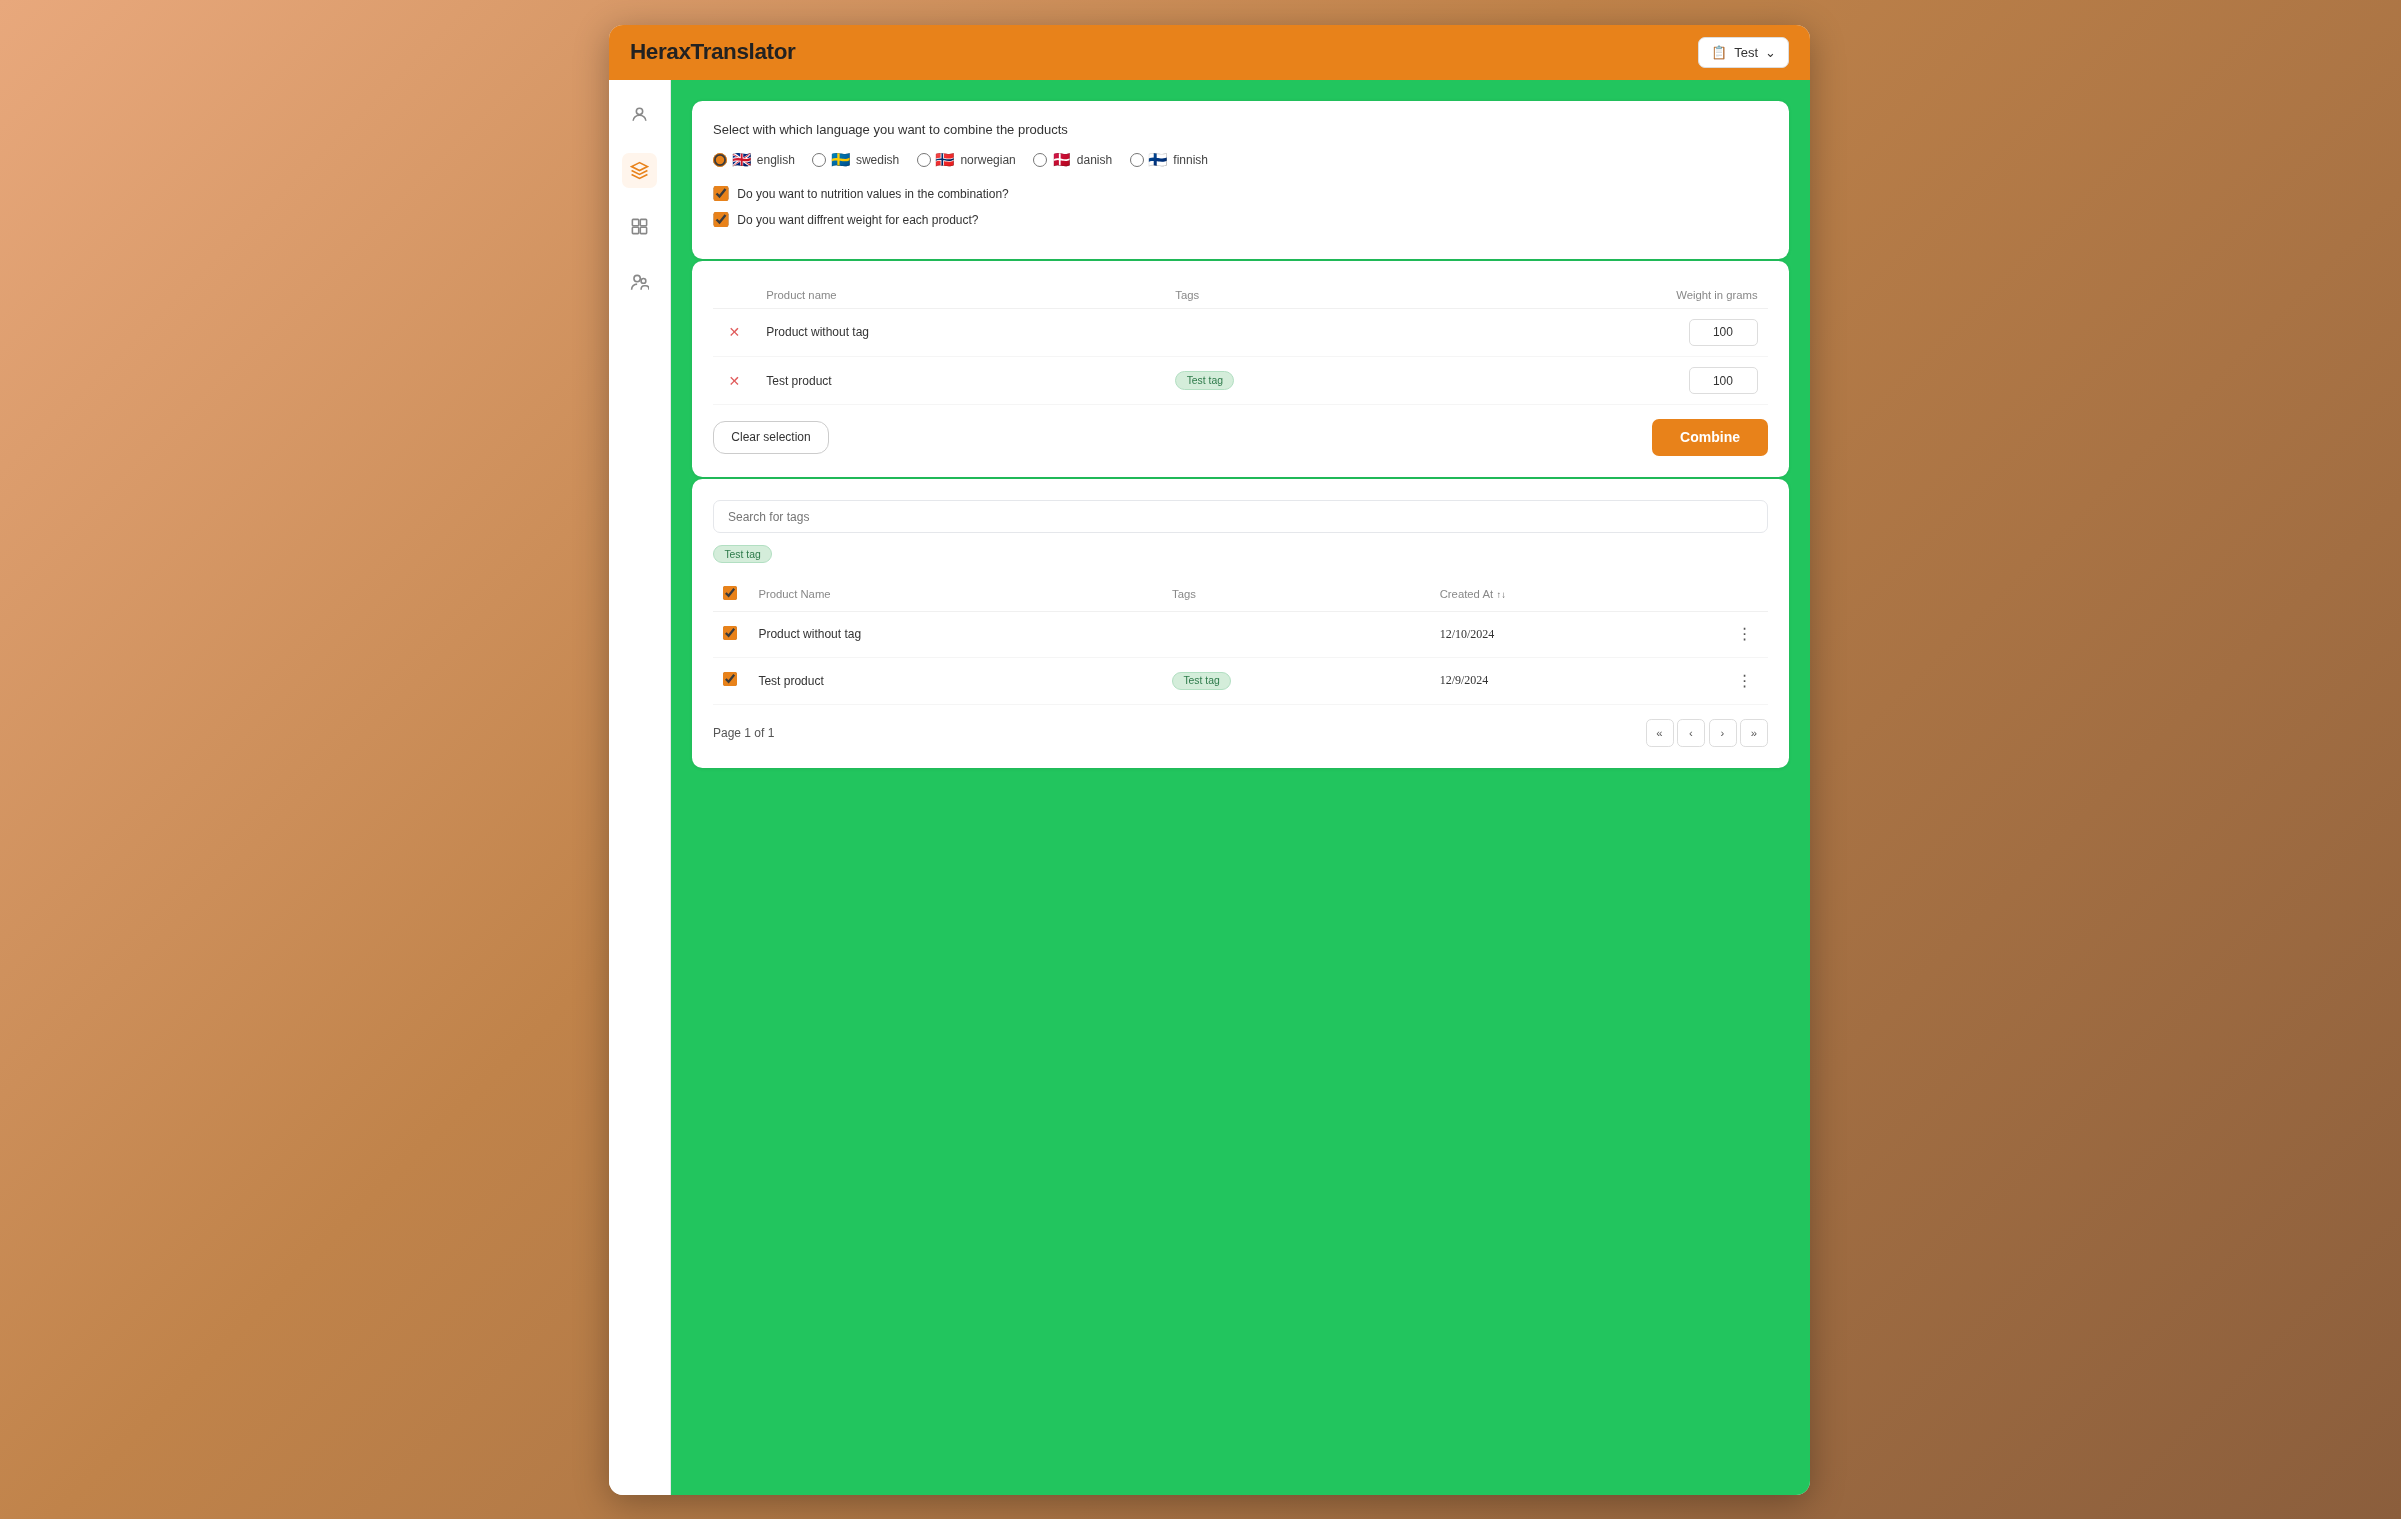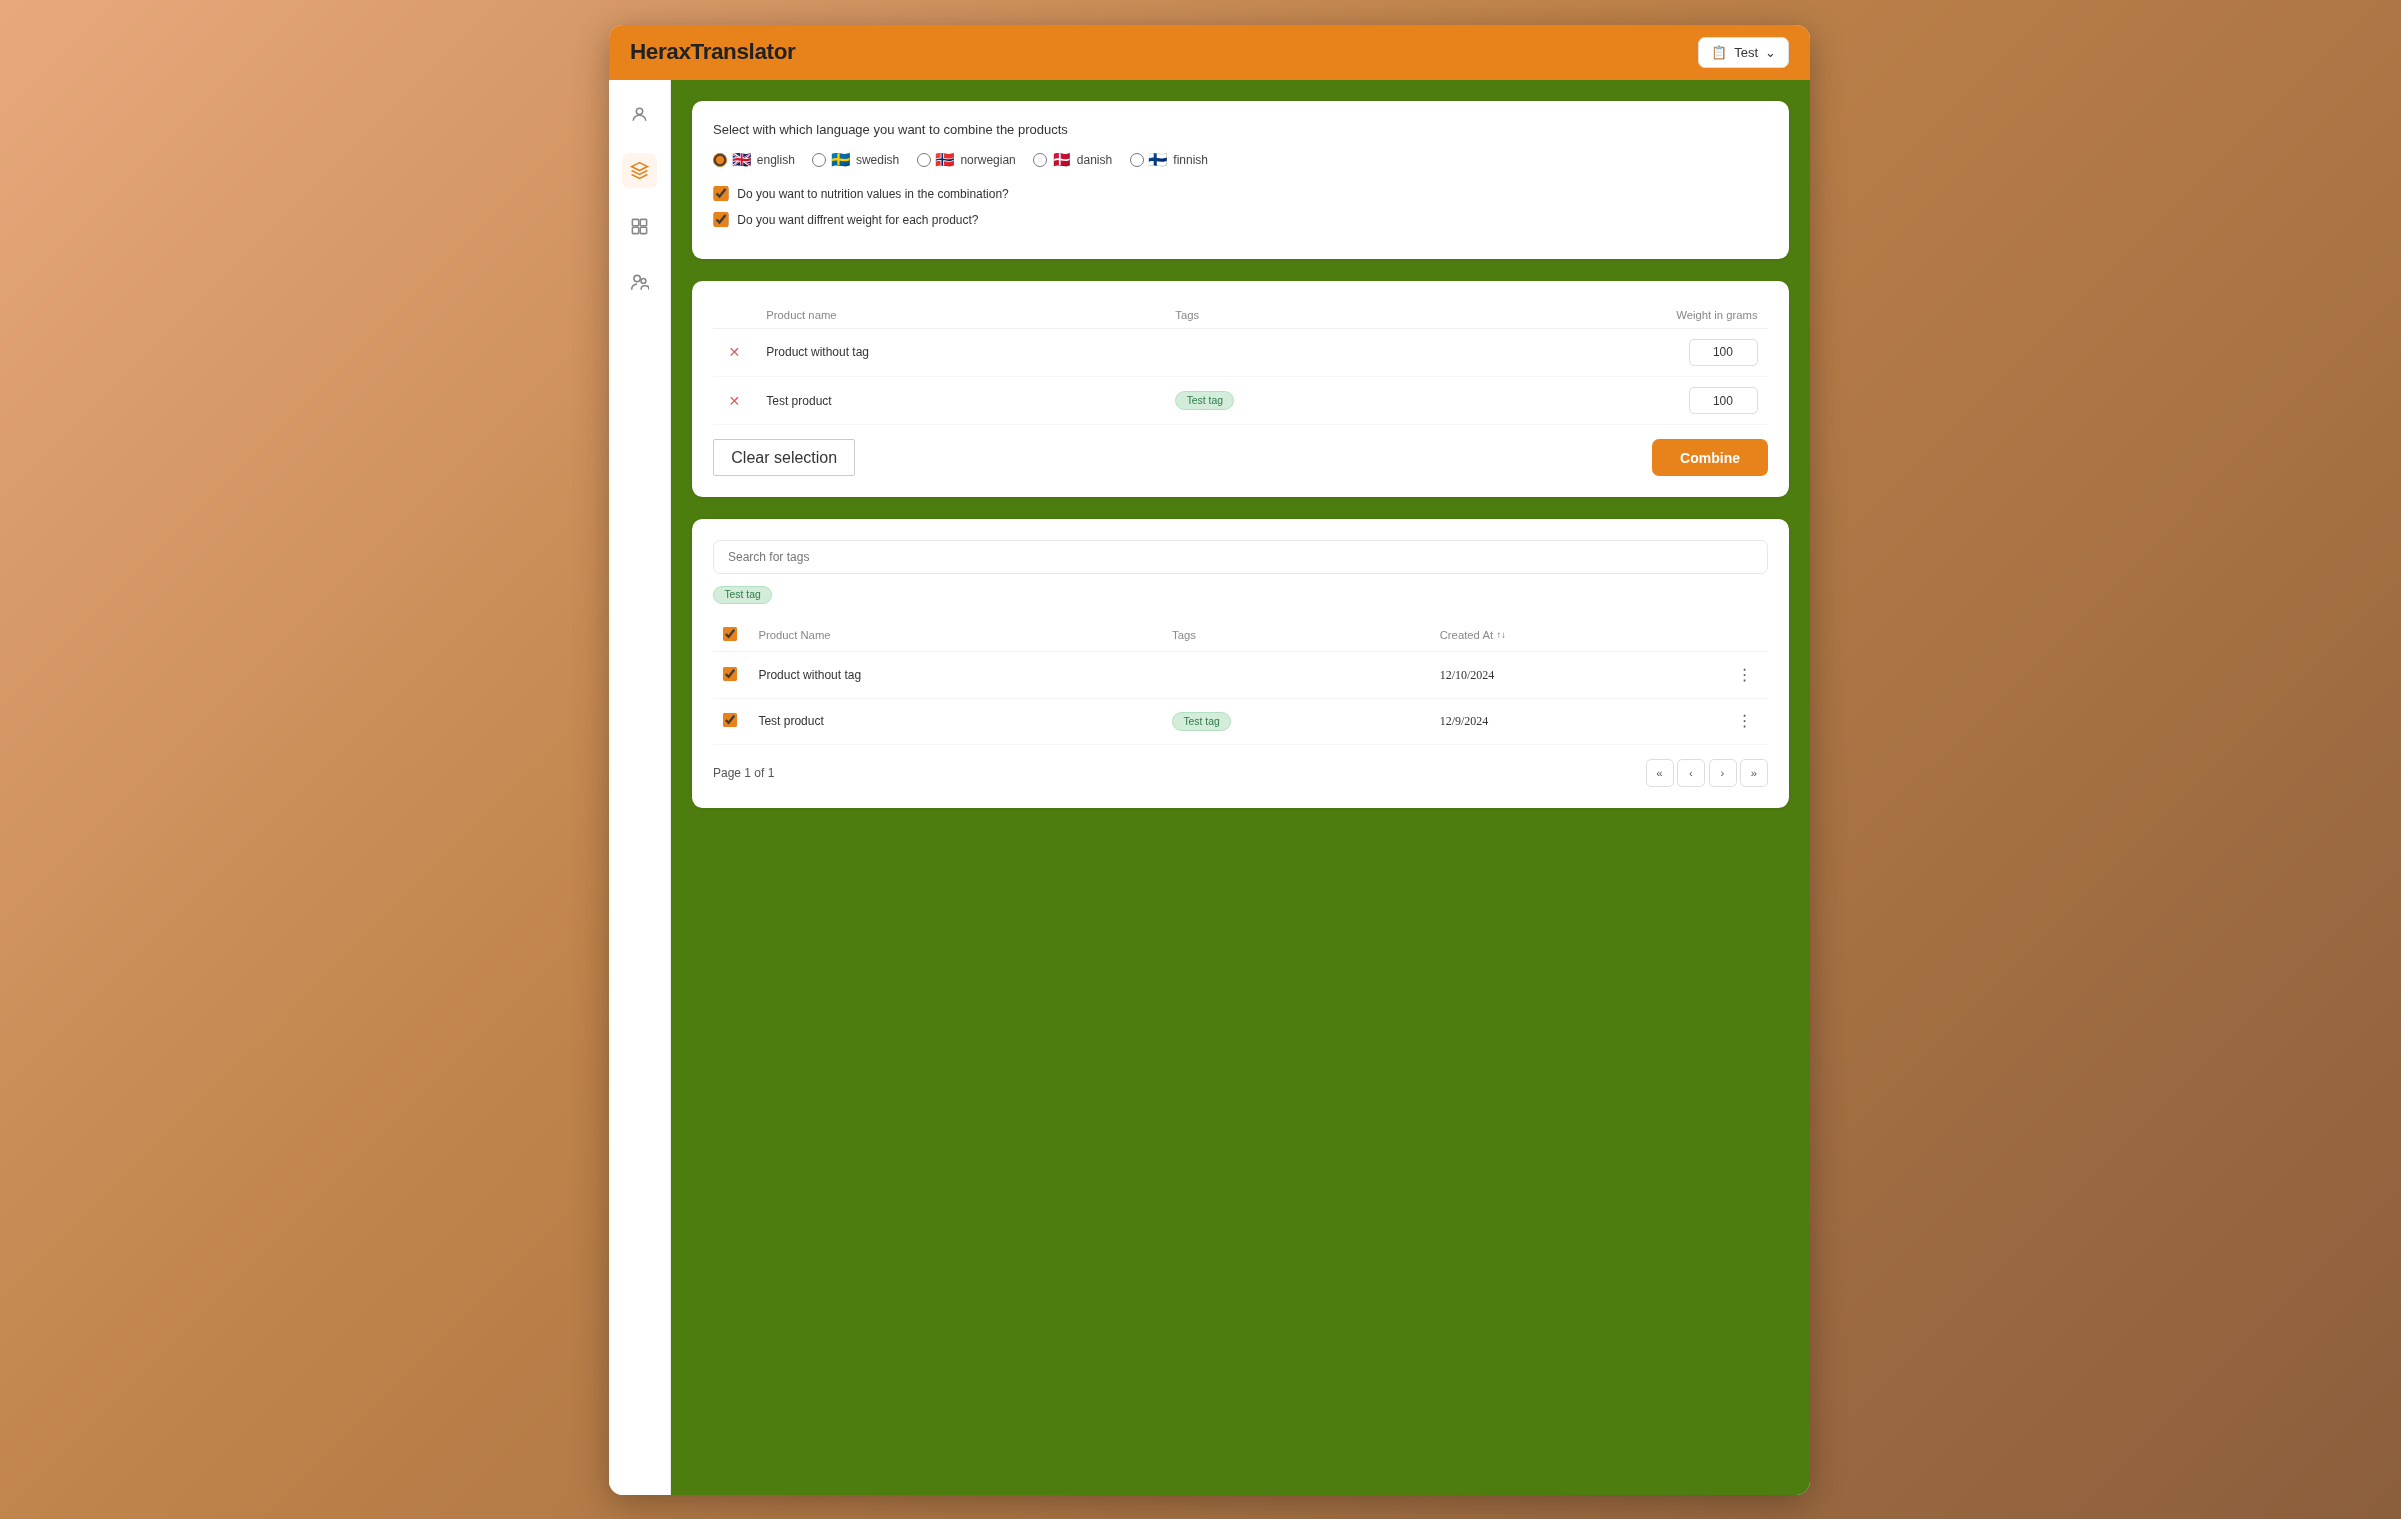--- a/index.html
+++ b/index.html
@@ -83,24 +83,24 @@
     }
     .sidebar-icon.active {
       color: #e8821a;
       background: #fff5ec;
     }
     
     .content {
       flex: 1;
       padding: 21px;
       overflow-y: auto;
-      background: #4d7c0f;
+      background: #22c55e;
       display: flex;
       flex-direction: column;
-      gap: 22px;
+      gap: 2px;
     }
     
     .card {
       background: white;
       border-radius: 10.4px;
       padding: 21px;
       box-shadow: 0 0.9px 3.5px rgba(0,0,0,0.08);
     }
     
     .lang-select-label {
@@ -197,23 +197,23 @@
     }
     .table-actions {
       display: flex;
       justify-content: space-between;
       align-items: center;
       margin-top: 14px;
     }
     .clear-btn {
       background: white;
       border: 0.9px solid #ccc;
-      border-radius: 2px;
+      border-radius: 12px;
       padding: 8.7px 17.3px;
-      font-size: 16px;
+      font-size: 12px;
       cursor: pointer;
       color: #333;
     }
     .combine-btn {
       background: #e8821a;
       border: none;
       border-radius: 7px;
       padding: 10.4px 28px;
       font-size: 14px;
       color: white;

